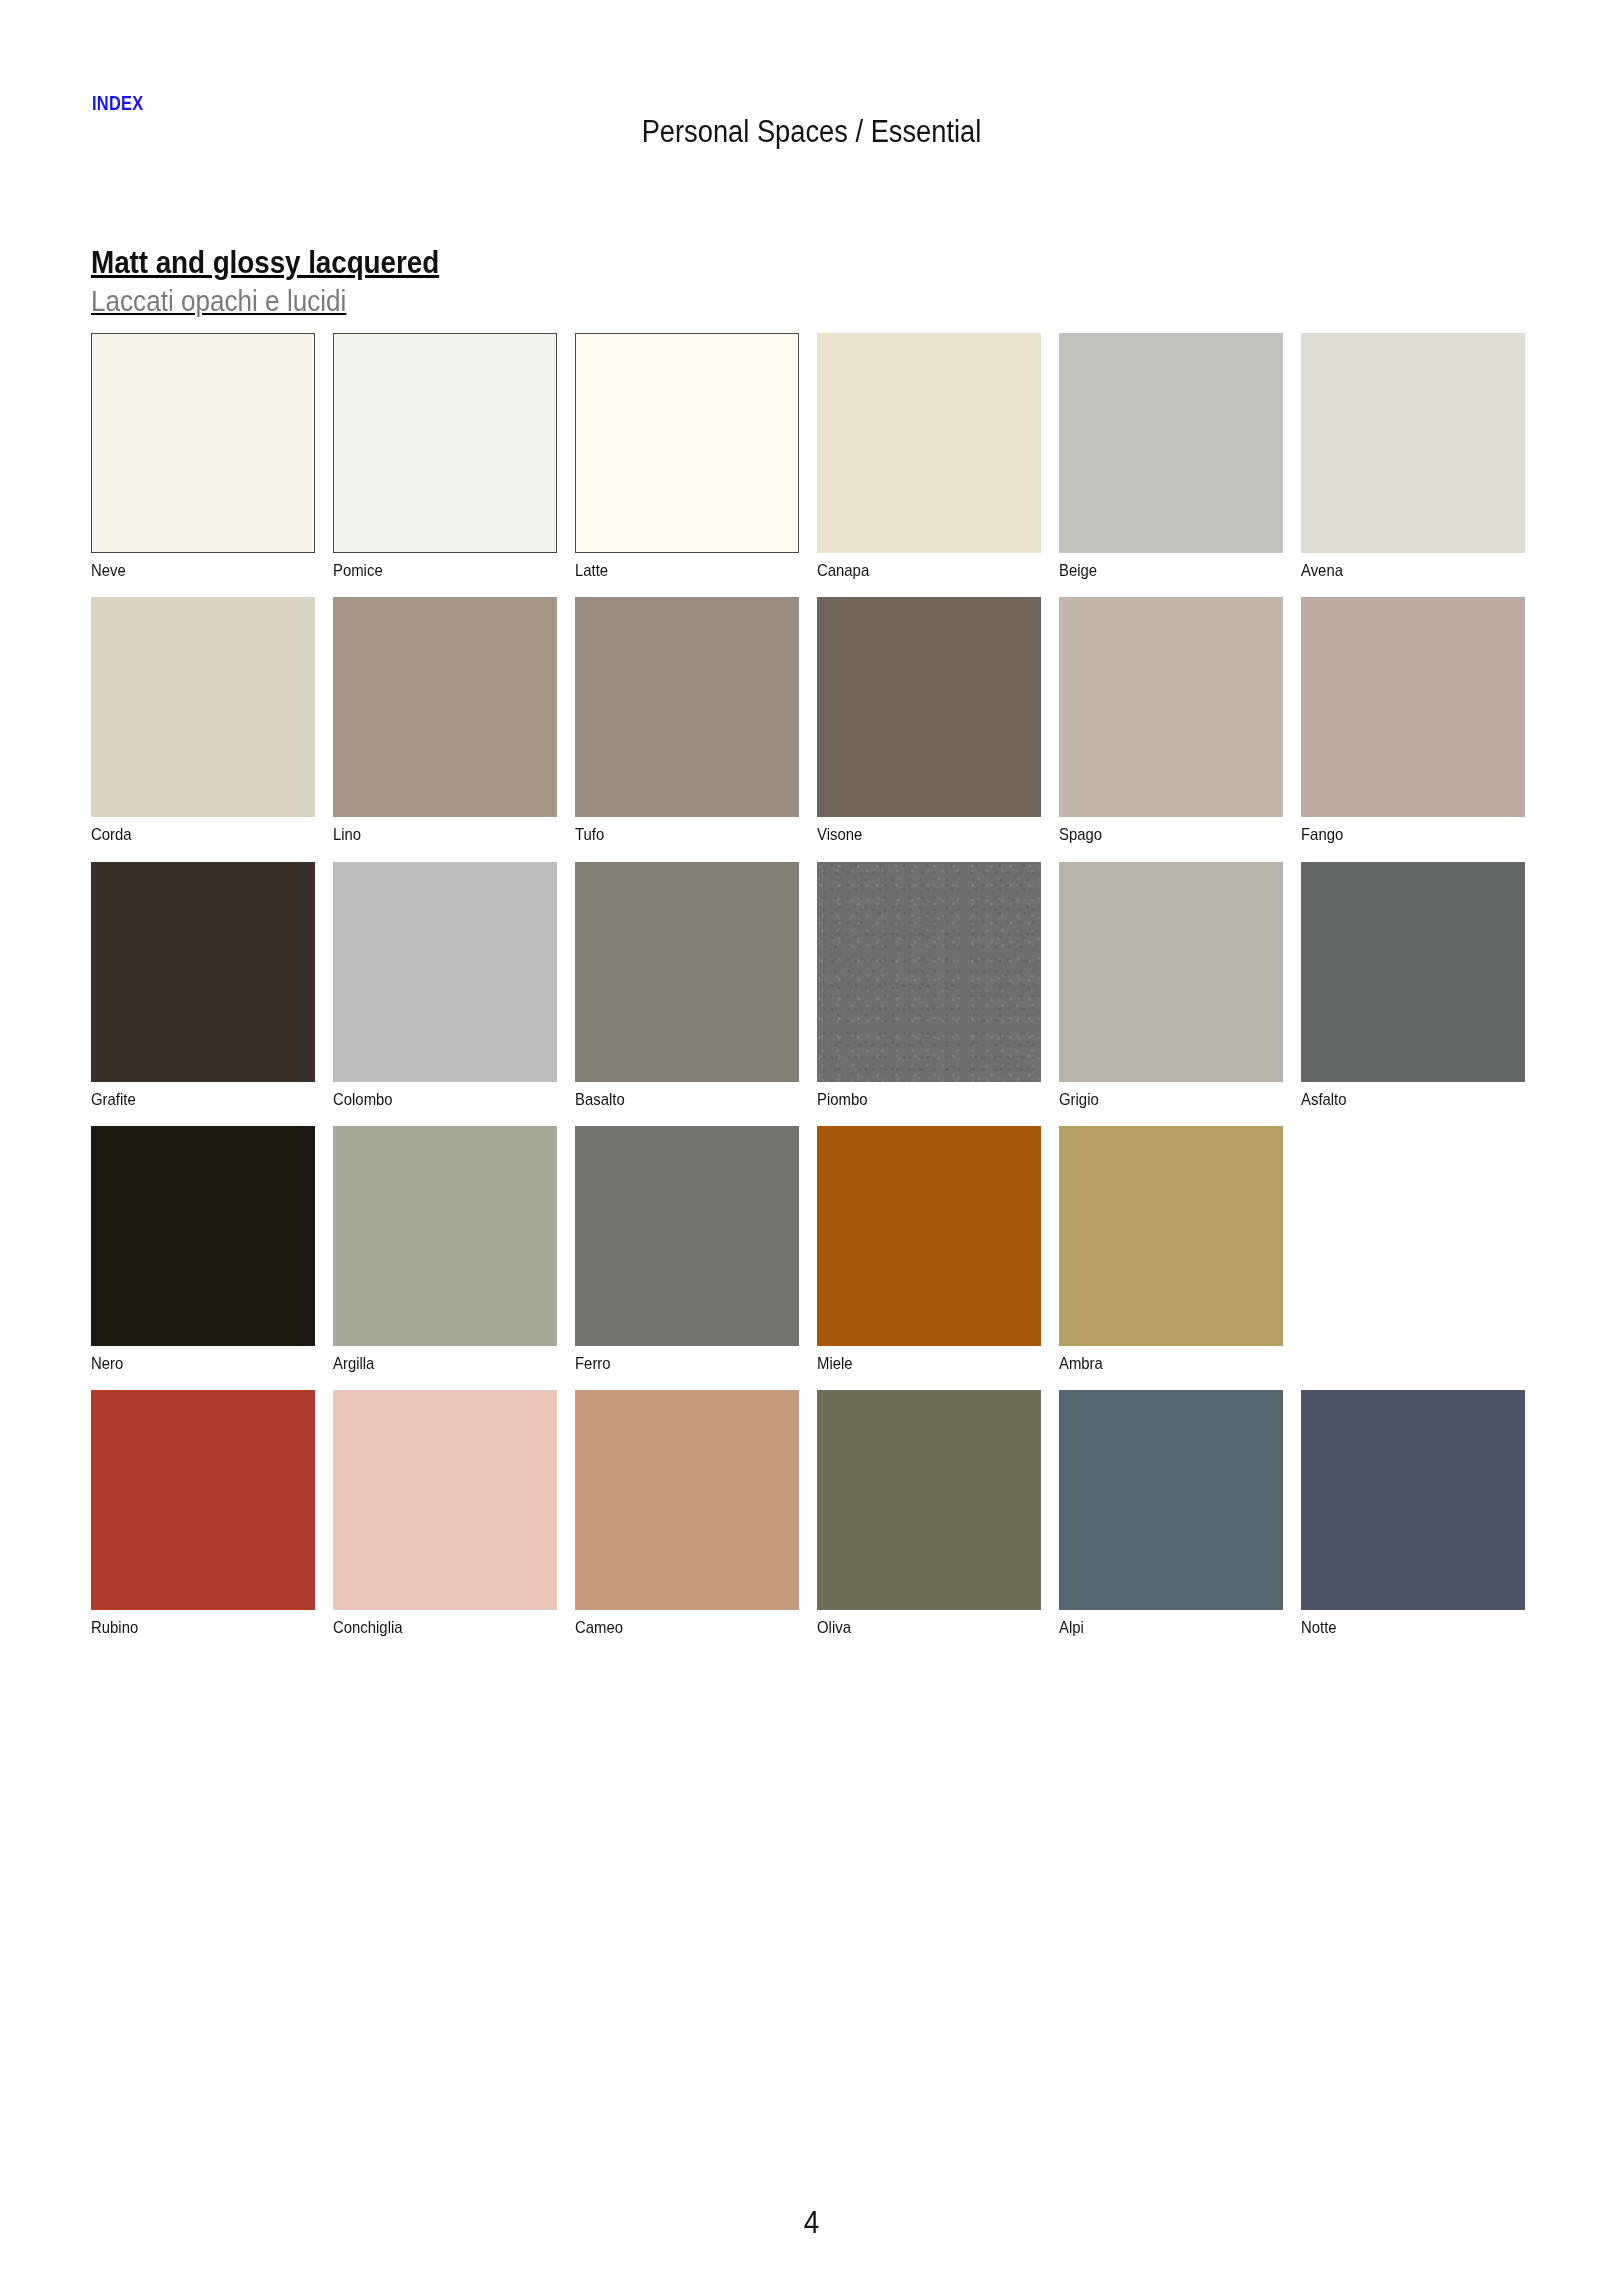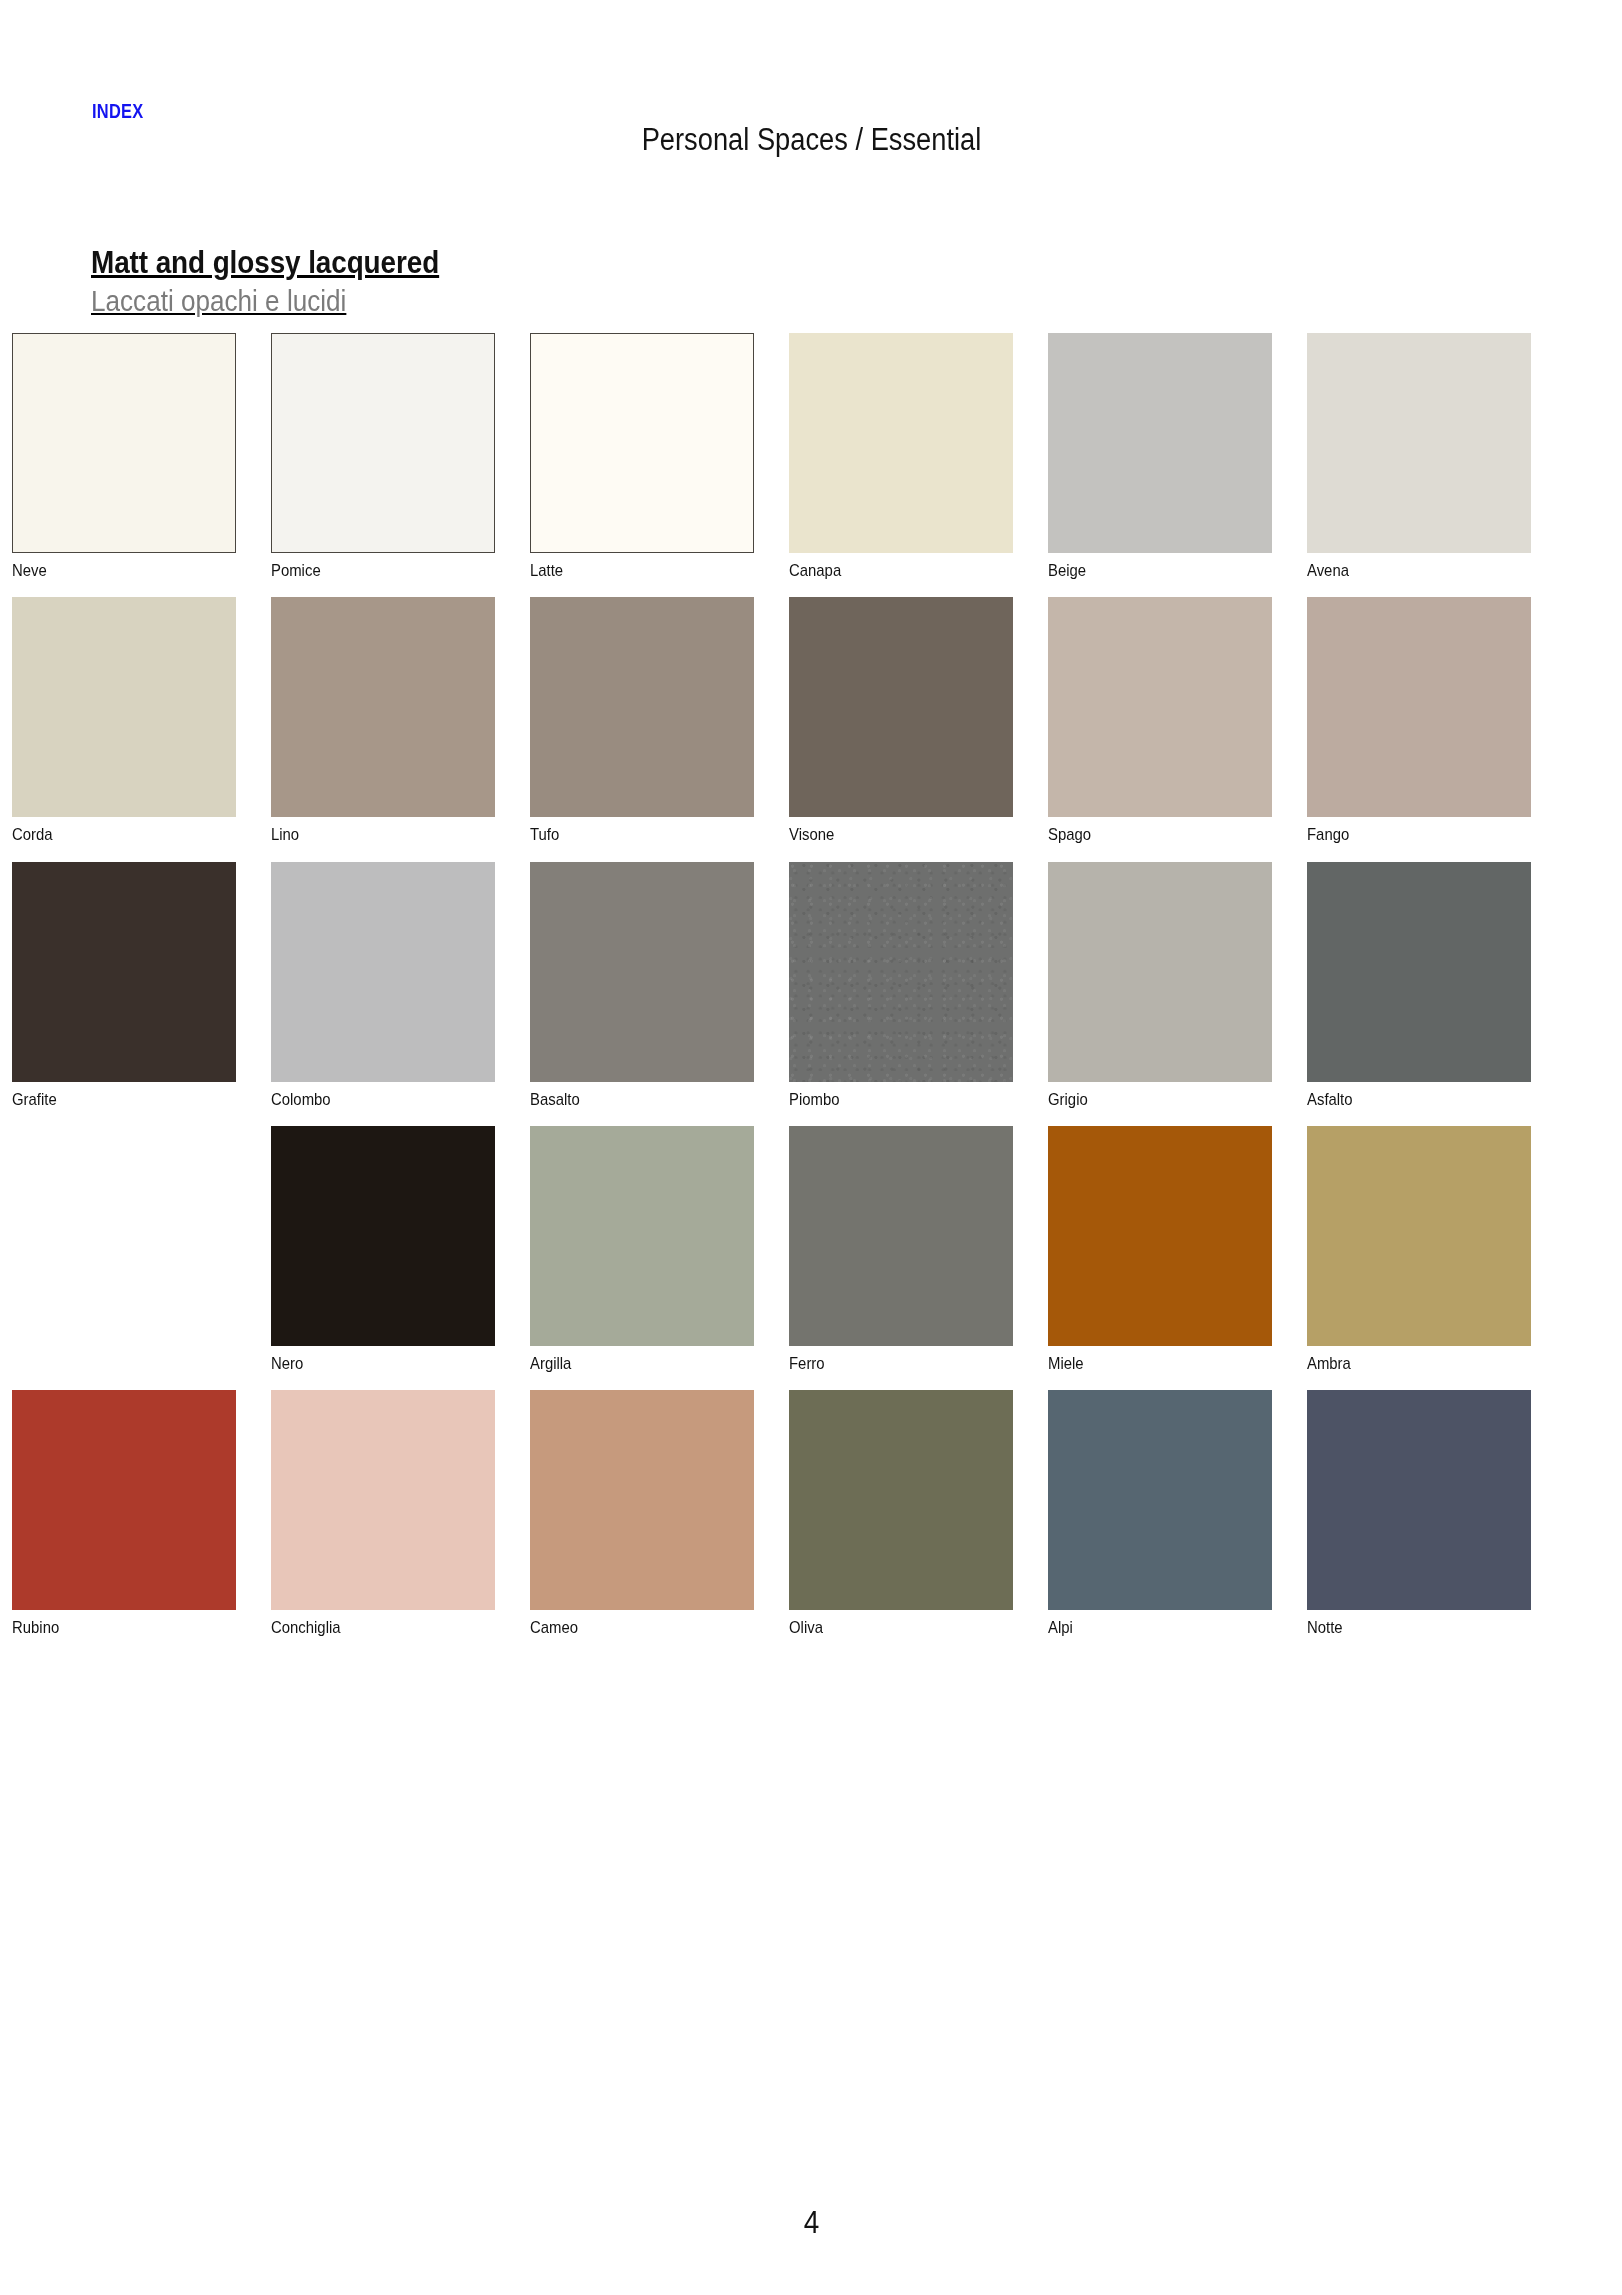--- a/index.html
+++ b/index.html
@@ -19,21 +19,21 @@
   .page {
     position: relative;
     width: 1623px;
     height: 2295px;
     box-sizing: border-box;
   }
 
   
   .header {
     position: absolute;
-    top: 8px;
+    top: 0;
     left: 0;
     right: 0;
     height: 195px;
   }
   .index-link {
     position: absolute;
     left: 92px;
     top: 93px;
     color: #1414f0;
     font-weight: bold;
@@ -86,23 +86,22 @@
 
   
   .grid {
     position: absolute;
     left: 91px;
     top: 333px;
     width: 1440px;
   }
   .grid-row {
     display: flex;
-    gap: 35px;
+    gap: 18px;
     margin-bottom: 17.5px;
-    justify-content: flex-end;
   }
   .swatch-cell {
     width: 224px;
     flex: 0 0 224px;
   }
   .swatch-chip {
     width: 100%;
     height: 220px;
     box-sizing: border-box;
     background-clip: padding-box;

